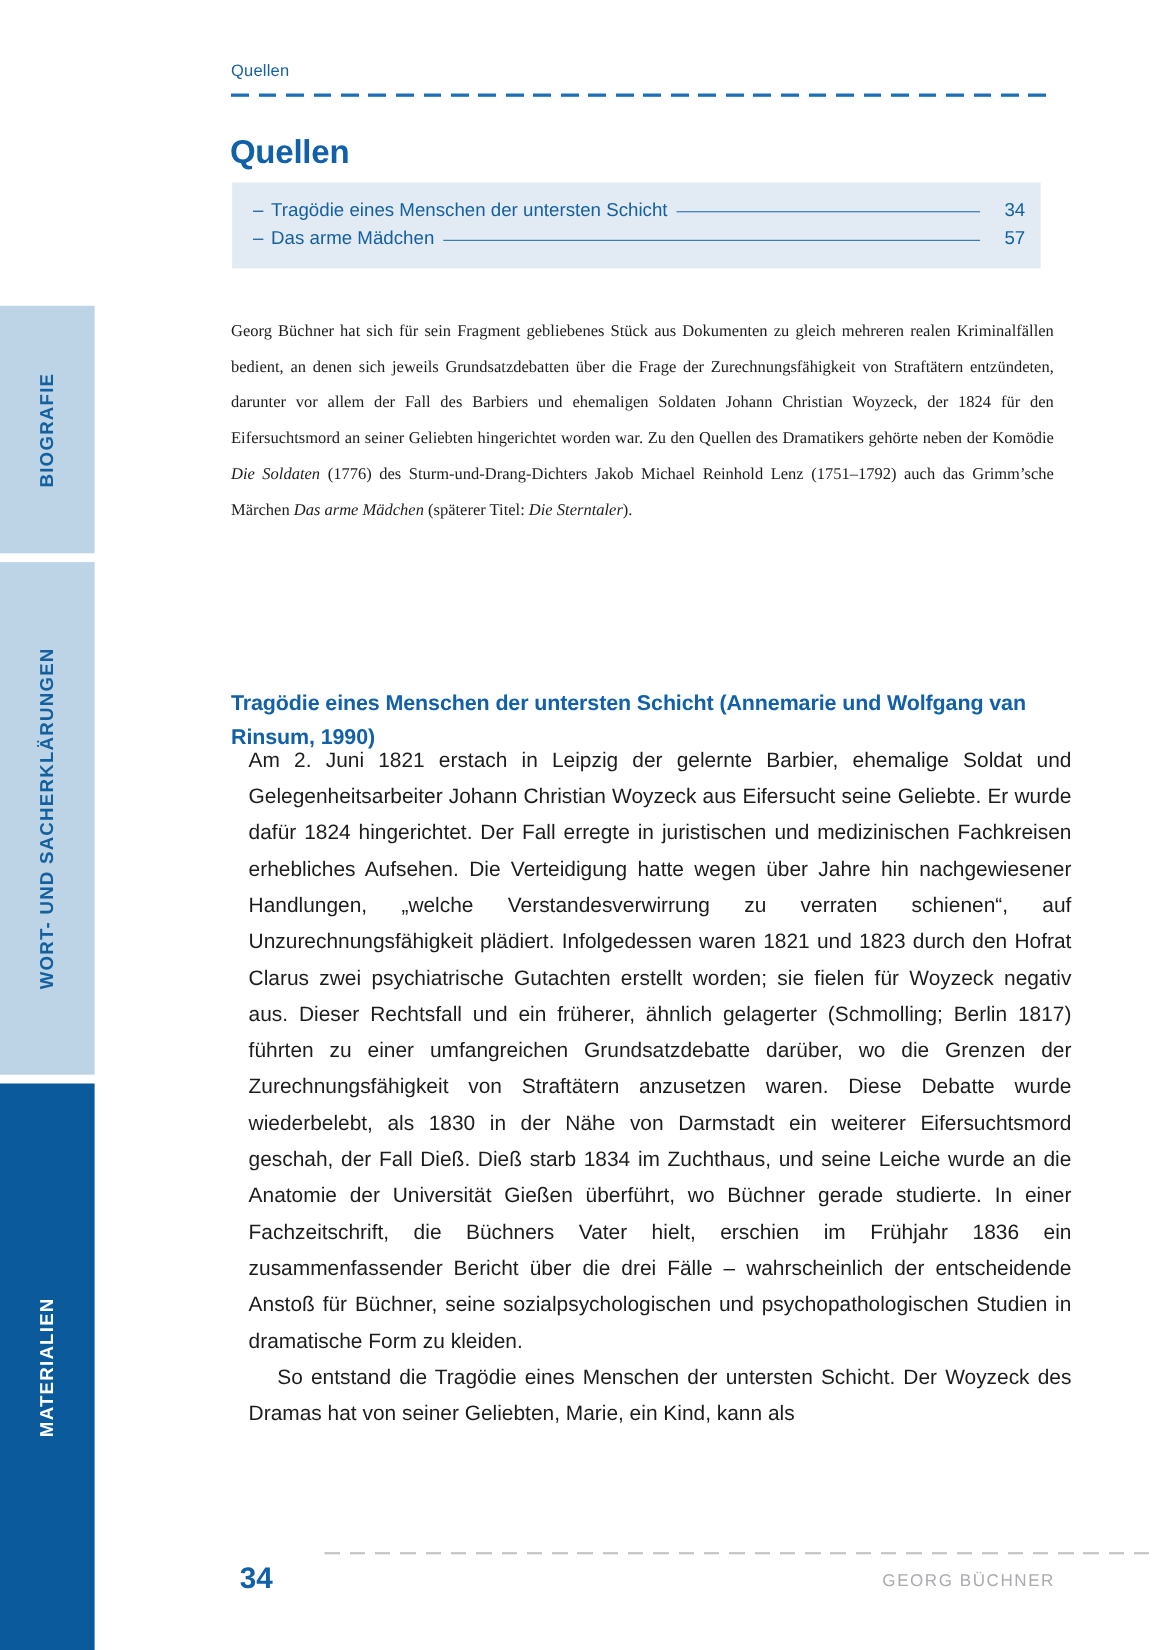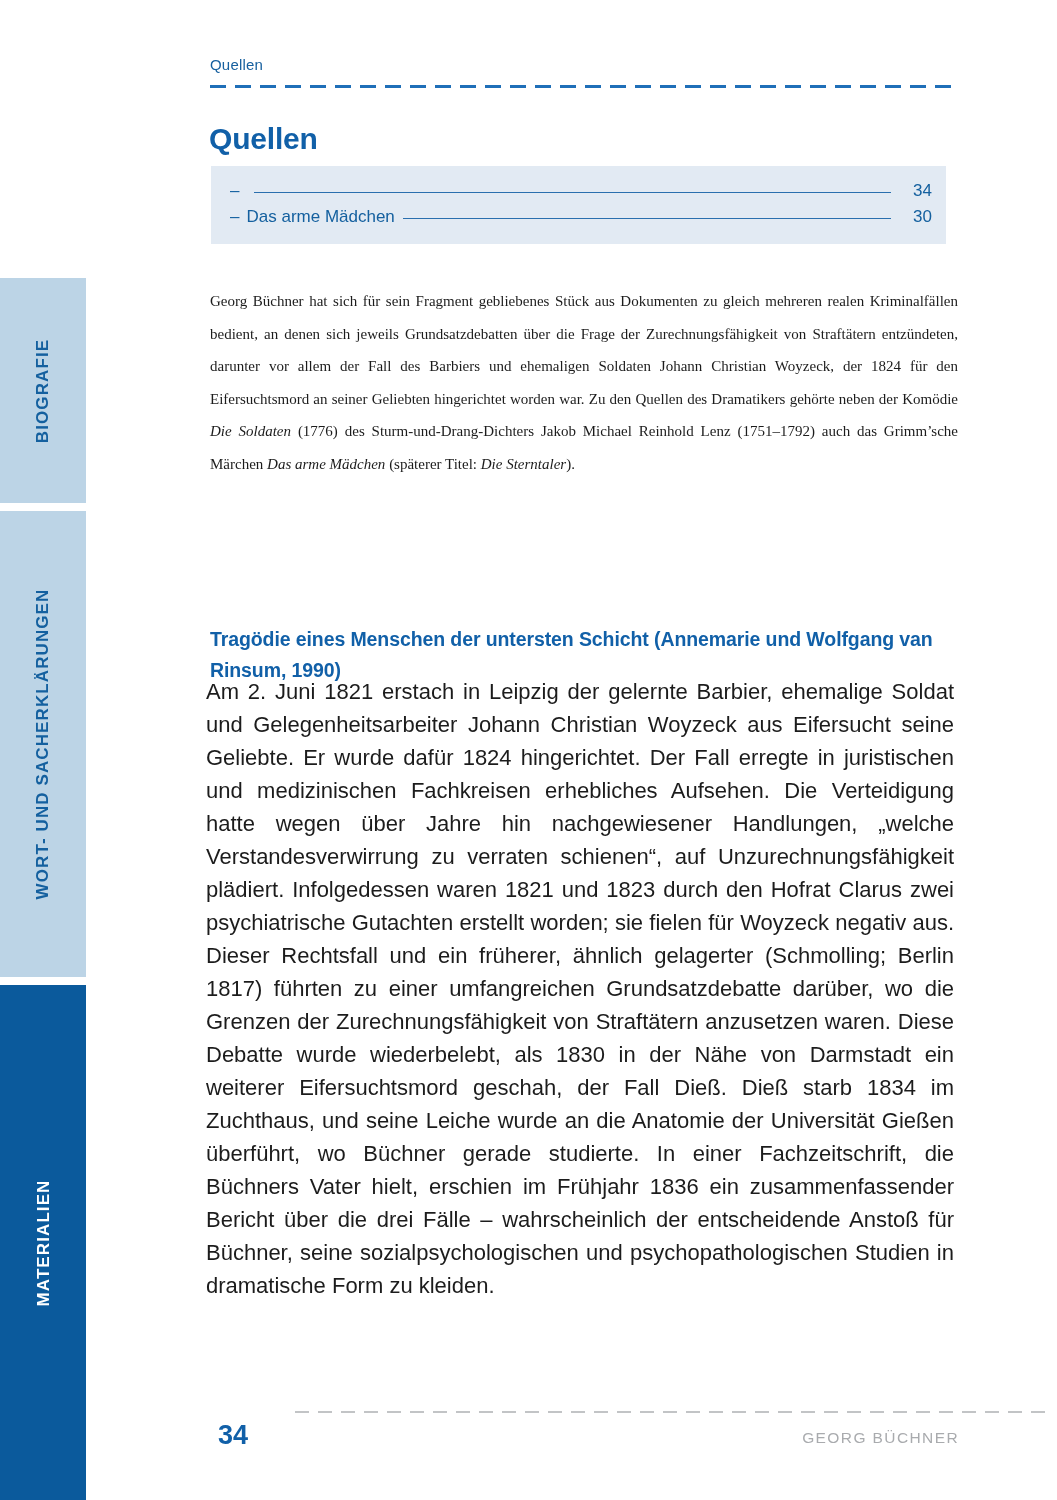--- a/index.html
+++ b/index.html
@@ -164,25 +164,25 @@
     font-weight: bold;
     font-size: 19.5px;
     line-height: 31px;
     color: #1160a8;
     letter-spacing: -0.1px;
   }
 
   
   .body-text {
     position: absolute;
-    left: 92px;
+    left: 112px;
     top: 675px;
     width: 748px;
     font-family: "Liberation Sans", sans-serif;
-    font-size: 22px;
+    font-size: 19px;
     line-height: 33px;
     color: #1c1c1c;
     text-align: justify;
     text-justify: inter-word;
   }
   .body-text p { margin: 0; }
   .body-text p.indented { text-indent: 26px; }
 
   
   .foot-rule {
@@ -236,36 +236,38 @@
 
   <div class="running-head">Quellen</div>
 
   <div class="head-rule"></div>
 
   <h1 class="page-title">Quellen</h1>
 
   <div class="toc-box">
     <div class="toc-row" id="toc-row-0">
       <span class="toc-dash">–</span>
+      <span>Tragödie eines Menschen der untersten Schicht</span>
       <span class="toc-leader"></span>
       <span class="toc-page">34</span>
     </div>
     <div class="toc-row" id="toc-row-1">
       <span class="toc-dash">–</span>
       <span>Das arme Mädchen</span>
       <span class="toc-leader"></span>
-      <span class="toc-page">30</span>
+      <span class="toc-page">57</span>
     </div>
   </div>
 
   <div class="intro"><span>Georg Büchner hat sich für sein Fragment gebliebenes Stück aus Dokumenten zu gleich mehreren realen Kriminalfällen bedient, an denen sich jeweils Grundsatzdebatten über die Frage der Zurechnungsfähigkeit von Straftätern entzündeten, darunter vor allem der Fall des Barbiers und ehemaligen Soldaten Johann Christian Woyzeck, der 1824 für den Eifersuchtsmord an seiner Geliebten hingerichtet worden war. Zu den Quellen des Dramatikers gehörte neben der Komödie </span><i>Die Soldaten</i><span> (1776) des Sturm-und-Drang-Dichters Jakob Michael Reinhold Lenz (1751–1792) auch das Grimm’sche Märchen </span><i>Das arme Mädchen</i><span> (späterer Titel: </span><i>Die Sterntaler</i><span>).</span></div>
 
   <h2 class="sub-heading">Tragödie eines Menschen der untersten Schicht (Annemarie und Wolfgang van Rinsum, 1990)</h2>
 
   <div class="body-text">
     <p>Am 2. Juni 1821 erstach in Leipzig der gelernte Barbier, ehemalige Soldat und Gelegenheitsarbeiter Johann Christian Woyzeck aus Eifersucht seine Geliebte. Er wurde dafür 1824 hingerichtet. Der Fall erregte in juristischen und medizinischen Fachkreisen erhebliches Aufsehen. Die Verteidigung hatte wegen über Jahre hin nachgewiesener Handlungen, „welche Verstandesverwirrung zu verraten schienen“, auf Unzurechnungsfähigkeit plädiert. Infolgedessen waren 1821 und 1823 durch den Hofrat Clarus zwei psychiatrische Gutachten erstellt worden; sie fielen für Woyzeck negativ aus. Dieser Rechtsfall und ein früherer, ähnlich gelagerter (Schmolling; Berlin 1817) führten zu einer umfangreichen Grundsatzdebatte darüber, wo die Grenzen der Zurechnungsfähigkeit von Straftätern anzusetzen waren. Diese Debatte wurde wiederbelebt, als 1830 in der Nähe von Darmstadt ein weiterer Eifersuchtsmord geschah, der Fall Dieß. Dieß starb 1834 im Zuchthaus, und seine Leiche wurde an die Anatomie der Universität Gießen überführt, wo Büchner gerade studierte. In einer Fachzeitschrift, die Büchners Vater hielt, erschien im Frühjahr 1836 ein zusammenfassender Bericht über die drei Fälle – wahrscheinlich der entscheidende Anstoß für Büchner, seine sozialpsychologischen und psychopathologischen Studien in dramatische Form zu kleiden.</p>
+    <p class="indented">So entstand die Tragödie eines Menschen der untersten Schicht. Der Woyzeck des Dramas hat von seiner Geliebten, Marie, ein Kind, kann als</p>
   </div>
 
   <div class="foot-rule"></div>
   <div class="folio">34</div>
   <div class="foot-title">GEORG BÜCHNER</div>
 
 </div>
 
 </body></html>

